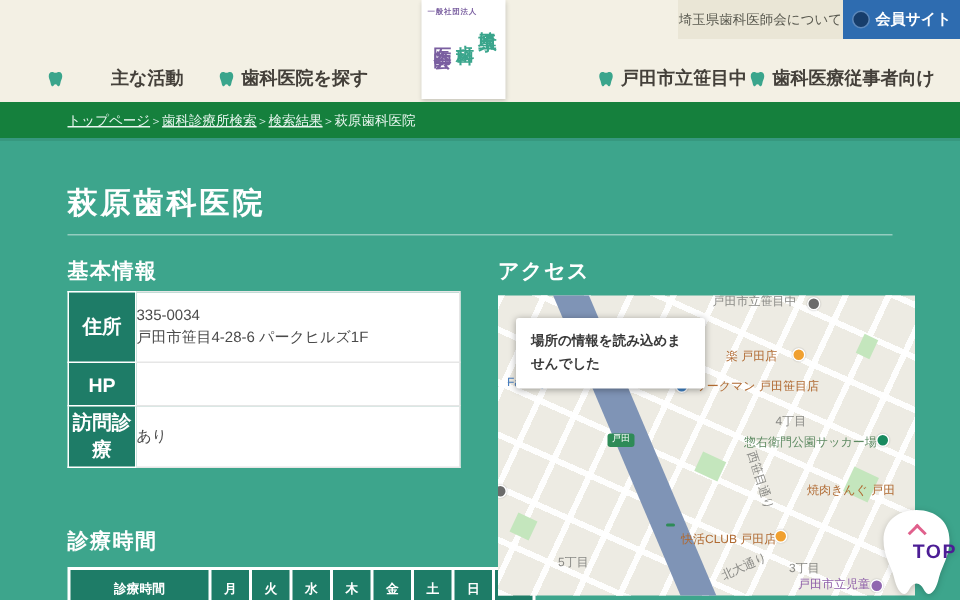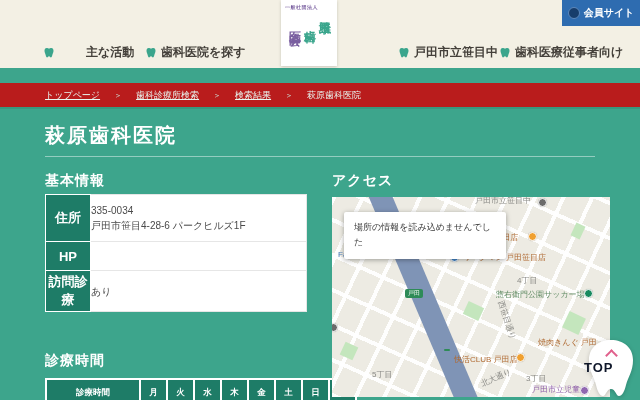--- a/index.html
+++ b/index.html
@@ -9,36 +9,36 @@
     font-family:"Liberation Sans","DejaVu Sans",sans-serif;
   }
   
   .header{position:absolute;top:0;left:0;width:640px;height:68px;background:#f3f0e4;}
   .about-box{position:absolute;top:0;left:452px;width:110px;height:26px;background:#eae6d6;
     color:#5a5a50;font-size:9px;display:flex;align-items:center;justify-content:center;cursor:pointer;}
   .member-btn{position:absolute;top:0;left:562px;width:78px;height:26px;background:#2e6cb0;
     color:#fff;font-size:10px;font-weight:bold;display:flex;align-items:center;justify-content:center;gap:4px;cursor:pointer;}
   .member-icon{width:12px;height:12px;border-radius:50%;background:#173d6b;flex:0 0 auto;border:1px solid #5d88bb;box-sizing:border-box;}
   .nav-item{position:absolute;display:flex;align-items:center;gap:5px;font-size:12px;font-weight:bold;color:#44403a;cursor:pointer;white-space:nowrap;}
-  .nav1{left:44px;top:44px;gap:32px;} .nav2{left:146px;top:44px;} .nav3{left:399px;top:44px;} .nav4{left:500px;top:44px;}
+  .nav1{left:32px;top:44px;gap:32px;} .nav2{left:146px;top:44px;} .nav3{left:399px;top:44px;} .nav4{left:500px;top:44px;}
   .tooth-ic{flex:0 0 auto;display:block;}
   
   .logo{position:absolute;left:281px;top:0;width:56px;height:66px;background:#fff;
     box-shadow:0 1px 3px rgba(0,0,0,0.18);cursor:pointer;}
   .logo-org{position:absolute;top:4px;left:4px;font-size:5px;color:#7a5fa0;font-weight:bold;letter-spacing:0.5px;}
   .logo-cols{position:absolute;top:6px;right:5px;writing-mode:vertical-rl;text-orientation:upright;
     font-weight:bold;font-size:12px;letter-spacing:1px;line-height:1.25;height:58px;}
   .logo-cols span{display:block;}
   .lc1{color:#3aa58c;padding-top:6px;}
   .lc2{color:#3aa58c;padding-top:14px;}
   .lc3{color:#7a5fa0;padding-top:16px;}
   
-  .breadcrumb{position:absolute;top:83px;left:0;width:640px;height:26px;background:#b91c1c;
+  .breadcrumb{position:absolute;top:68px;left:0;width:640px;height:26px;background:#15803d;
     border-bottom:2px solid #37987f;box-sizing:border-box;display:flex;align-items:center;
-    padding-left:45px;gap:14px;font-size:9px;color:#e9f6f0;}
+    padding-left:45px;gap:0;font-size:9px;color:#e9f6f0;}
   .bc-link{text-decoration:underline;cursor:pointer;}
   .bc-sep{font-size:8px;color:#cfe9df;}
   .bc-current{text-decoration:none;}
   
   .page-title{position:absolute;left:45px;top:122px;font-size:20px;font-weight:bold;color:#fff;letter-spacing:2px;}
   .title-rule{position:absolute;left:45px;top:156px;width:550px;height:1px;background:rgba(255,255,255,0.45);}
   .section-heading{position:absolute;font-size:14px;font-weight:bold;color:#fff;letter-spacing:1px;}
   .h-basic{left:45px;top:172px;} .h-access{left:332px;top:172px;} .h-hours{left:45px;top:352px;}
   
   .info-table{position:absolute;left:45px;top:194px;width:262px;border-collapse:collapse;}
@@ -64,36 +64,39 @@
   .p3{left:241px;top:27px;width:10px;height:14px;}
   .p4{left:233px;top:117px;width:18px;height:18px;}
   .mlabel{position:absolute;font-size:8px;color:#8a8a86;white-space:nowrap;line-height:1;}
   .shop{color:#b06a32;} .blue-label{color:#4a7fc1;} .park-label{color:#5e8a62;} .purple-label{color:#8e5ea8;}
   .rot-street1{transform:rotate(72deg);transform-origin:left top;}
   .rot-street2{transform:rotate(-24deg);transform-origin:left top;}
   .poi{position:absolute;width:9px;height:9px;border-radius:50%;border:1.5px solid #fff;box-sizing:border-box;box-shadow:0 0 1px rgba(0,0,0,.3);}
   .poi-blue{background:#4285c8;} .poi-orange{background:#f0a030;} .poi-green{background:#188a5f;}
   .poi-purple{background:#9067b0;} .poi-dark{background:#6b6b6b;}
   .badge{position:absolute;background:#2e8b57;color:#fff;font-size:6px;padding:1px 3px;border-radius:2px;line-height:1.2;}
-  .map-popup{position:absolute;left:12px;top:15px;width:162px;background:#fff;border-radius:2px;
+  .map-popup{position:absolute;left:12px;top:15px;width:126px;background:#fff;border-radius:2px;
     box-shadow:0 1px 5px rgba(0,0,0,0.35);font-size:9px;color:#3a3a3a;padding:8px 10px;
-    line-height:1.7;box-sizing:border-box;}
+    line-height:1.7;box-sizing:border-box;font-weight:bold;}
   
   .top-btn{position:absolute;left:584px;top:338px;width:54px;height:60px;cursor:pointer;z-index:10;
     filter:drop-shadow(0 1px 2px rgba(0,0,0,0.2));}
   .top-btn svg{position:absolute;left:0;top:0;}
   .top-chevron{position:absolute;left:23px;top:13px;width:7px;height:7px;
     border-top:2px solid #e0608c;border-right:2px solid #e0608c;transform:rotate(-45deg);}
-  .top-label{position:absolute;left:0;top:22px;width:54px;text-align:left;
-    font-size:13px;font-weight:bold;color:#0f172a;letter-spacing:1px;}
+  .top-label{position:absolute;left:0;top:22px;width:54px;text-align:right;
+    font-size:13px;font-weight:bold;color:#4c1d95;letter-spacing:1px;}
 </style>
 </head>
 <body>
 
 <div class="header">
+  <div class="about-box">
+    <span>埼玉県歯科医師会について</span>
+  </div>
   <div class="member-btn">
     <span class="member-icon"></span>
     <span>会員サイト</span>
   </div>
 
   <div class="nav-item nav1">
     <svg class="tooth-ic" width="10" height="11" viewBox="0 0 10 11">
         <path fill="#3aa58c" d="M2.7 1C1.2 1 .5 2.3 .5 3.8C.5 5.6 1.4 6.4 1.8 8.6C2 9.7 2.4 10.5 3.1 10.5C3.8 10.5 3.9 9.2 5 9.2C6.1 9.2 6.2 10.5 6.9 10.5C7.6 10.5 8 9.7 8.2 8.6C8.6 6.4 9.5 5.6 9.5 3.8C9.5 2.3 8.8 1 7.3 1C6.3 1 5.9 1.5 5 1.5C4.1 1.5 3.7 1 2.7 1Z"></path>
       </svg>
     <span>主な活動</span>
@@ -198,21 +201,21 @@
 
   <span class="mlabel" style="left:185px;top:80px;">4丁目</span>
 
   <span class="mlabel park-label" style="left:164px;top:94px;">惣右衛門公園サッカー場</span>
   <span class="poi poi-green" style="left:252px;top:92px;"></span>
 
   <span class="mlabel rot-street1" style="left:172px;top:103px;">西笹目通り</span>
 
   <span class="badge" style="left:73px;top:92px;">戸田</span>
 
-  <span class="mlabel shop" style="left:206px;top:142px;">焼肉きんぐ 戸田</span>
+  <span class="mlabel shop" style="left:206px;top:126px;">焼肉きんぐ 戸田</span>
 
   <span class="badge" style="left:112px;top:152px;"></span>
   <span class="mlabel shop" style="left:122px;top:159px;">快活CLUB 戸田店</span>
   <span class="poi poi-orange" style="left:184px;top:156px;"></span>
 
   <span class="mlabel" style="left:40px;top:174px;">5丁目</span>
   <span class="mlabel rot-street2" style="left:148px;top:184px;">北大通り</span>
   <span class="mlabel" style="left:182px;top:178px;margin-left:12px;">3丁目</span>
 
   <span class="mlabel purple-label" style="left:200px;top:189px;">戸田市立児童</span>

